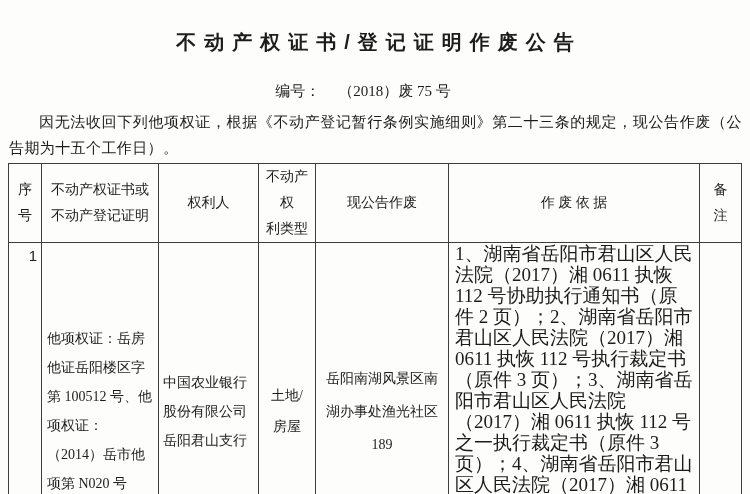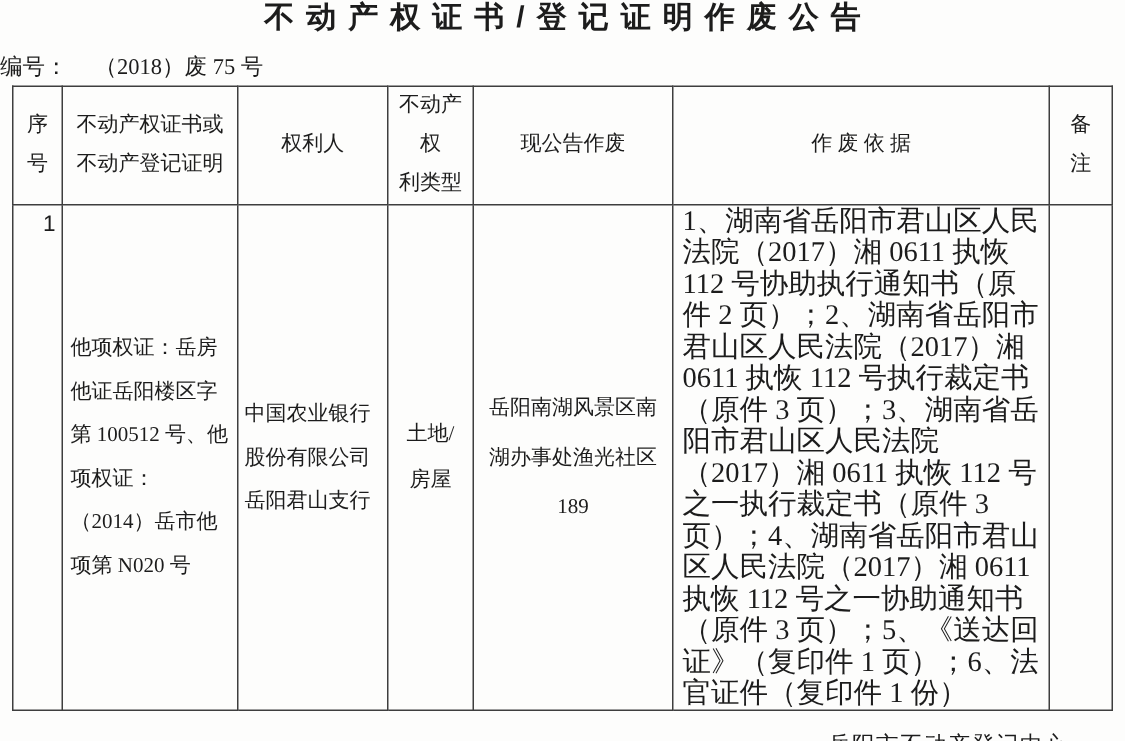--- a/index.html
+++ b/index.html
@@ -6,32 +6,33 @@
   .page {
     width:750px; height:494px;
     background:#fdfdfc;
     color:#1c1c1c;
     font-family:"Liberation Serif", serif;
     position:relative;
     overflow:hidden;
     box-sizing:border-box;
   }
   .title {
+    padding-top:30px;
     text-align:center;
     font-family:"Liberation Sans", sans-serif;
     font-weight:bold;
     font-size:20px;
     line-height:24px;
     letter-spacing:8px;
     text-indent:8px;
     white-space:nowrap;
   }
   .doc-number {
-    margin-top:12px;
-    text-align:left;
+    margin-top:28px;
+    text-align:center;
     padding-right:24px;
     font-size:15px;
     line-height:19px;
   }
   .doc-number .label { margin-right:18px; }
   .intro {
     margin:8px 8px 0 9px;
     font-size:15px;
     line-height:26px;
     text-indent:2em;
@@ -115,20 +116,21 @@
 <body>
 
 <div class="page">
 
   <div class="title">不动产权证书/登记证明作废公告</div>
 
   <div class="doc-number">
     <span class="label">编号：</span><span>（2018）废 75 号</span>
   </div>
 
+  <p class="intro">因无法收回下列他项权证，根据《不动产登记暂行条例实施细则》第二十三条的规定，现公告作废（公告期为十五个工作日）。</p>
 
   <table class="notice">
     <colgroup>
       <col style="width:33px">
       <col style="width:117px">
       <col style="width:100px">
       <col style="width:57px">
       <col style="width:133px">
       <col style="width:251px">
       <col style="width:42px">

